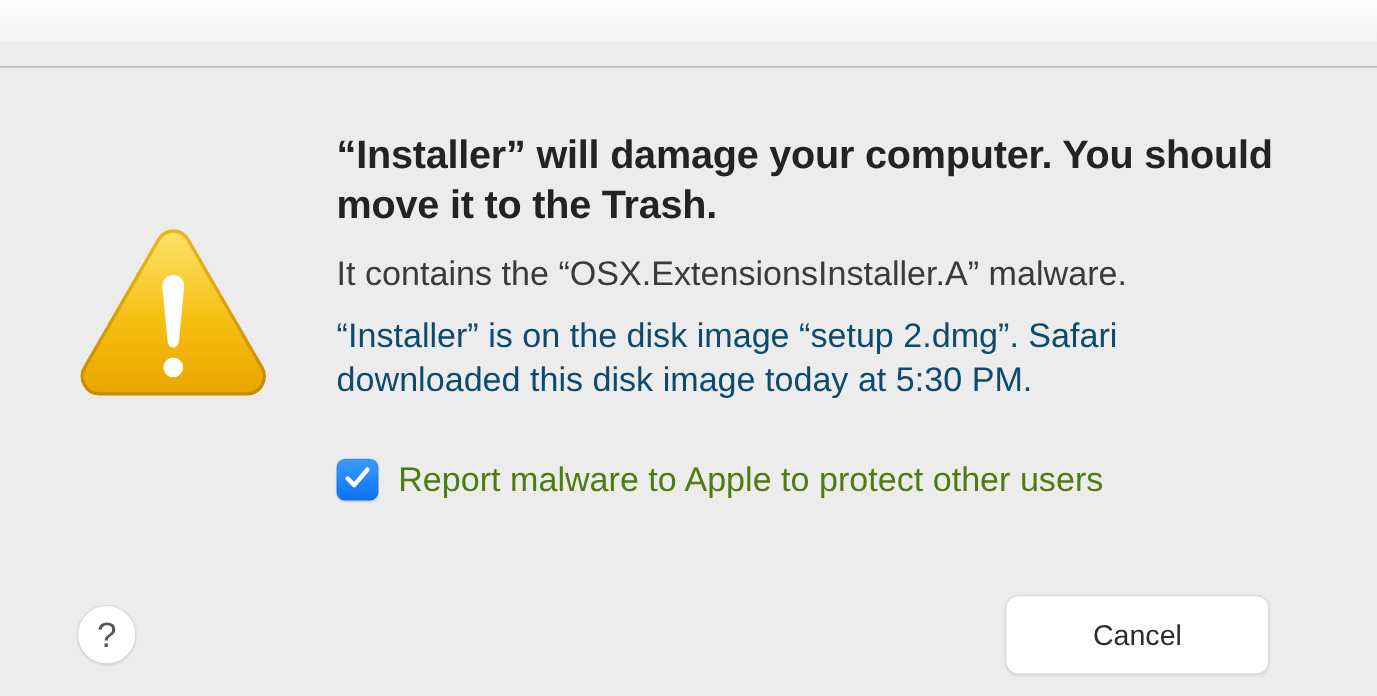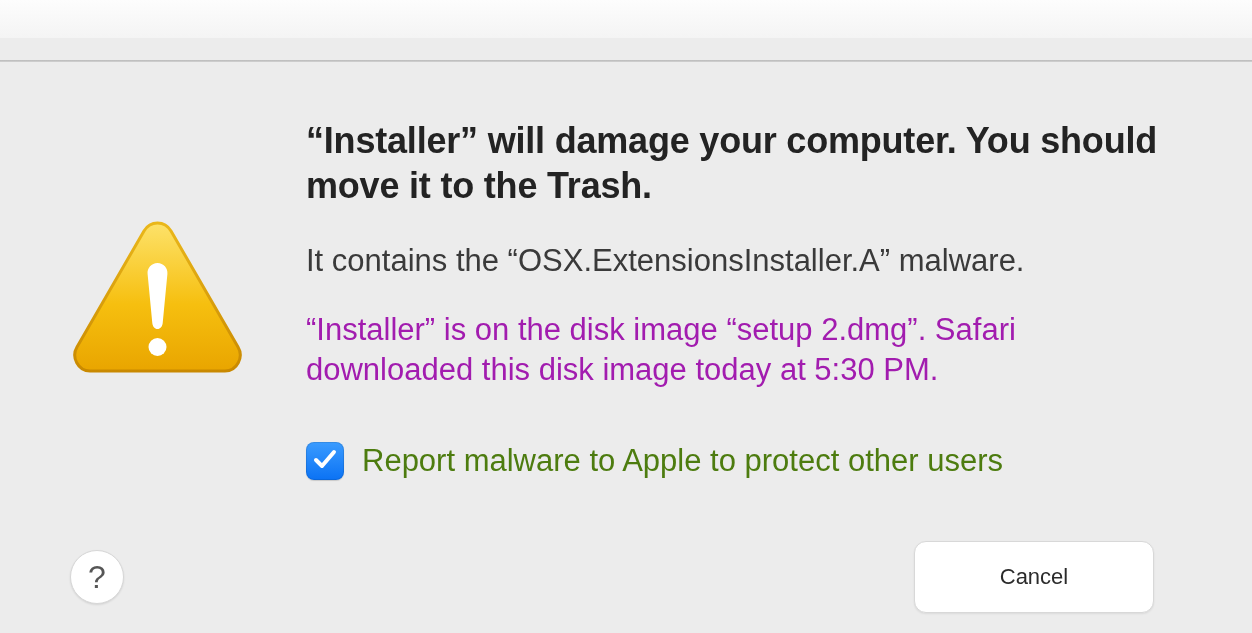--- a/index.html
+++ b/index.html
@@ -52,29 +52,29 @@
       min-width: 0;
     }
     .title {
       font-size: 36px;
       font-weight: 700;
       color: #232323;
       line-height: 1.25;
       letter-spacing: -0.2px;
     }
     .subtitle {
-      margin-top: 32px;
+      margin-top: 20px;
       font-size: 31px;
       color: #3a3a3a;
       line-height: 1.35;
     }
     .detail {
-      margin-top: 28px;
+      margin-top: 15px;
       font-size: 31px;
-      color: #a21caf;
+      color: #0c4a6e;
       line-height: 1.3;
       max-width: 880px;
     }
     .report-row {
       margin-top: 52px;
       display: flex;
       align-items: center;
       gap: 18px;
     }
     .mac-checkbox {
@@ -113,21 +113,21 @@
       align-items: center;
       justify-content: center;
       font-size: 32px;
       color: #565656;
       cursor: pointer;
     }
     .spacer { flex: 1; }
     .btn {
       height: 72px;
       border-radius: 12px;
-      font-size: 22px;
+      font-size: 26px;
       display: flex;
       align-items: center;
       justify-content: center;
       cursor: pointer;
       border: 1px solid transparent;
       padding: 0 10px;
     }
     .btn-cancel {
       width: 240px;
       background: #ffffff;

